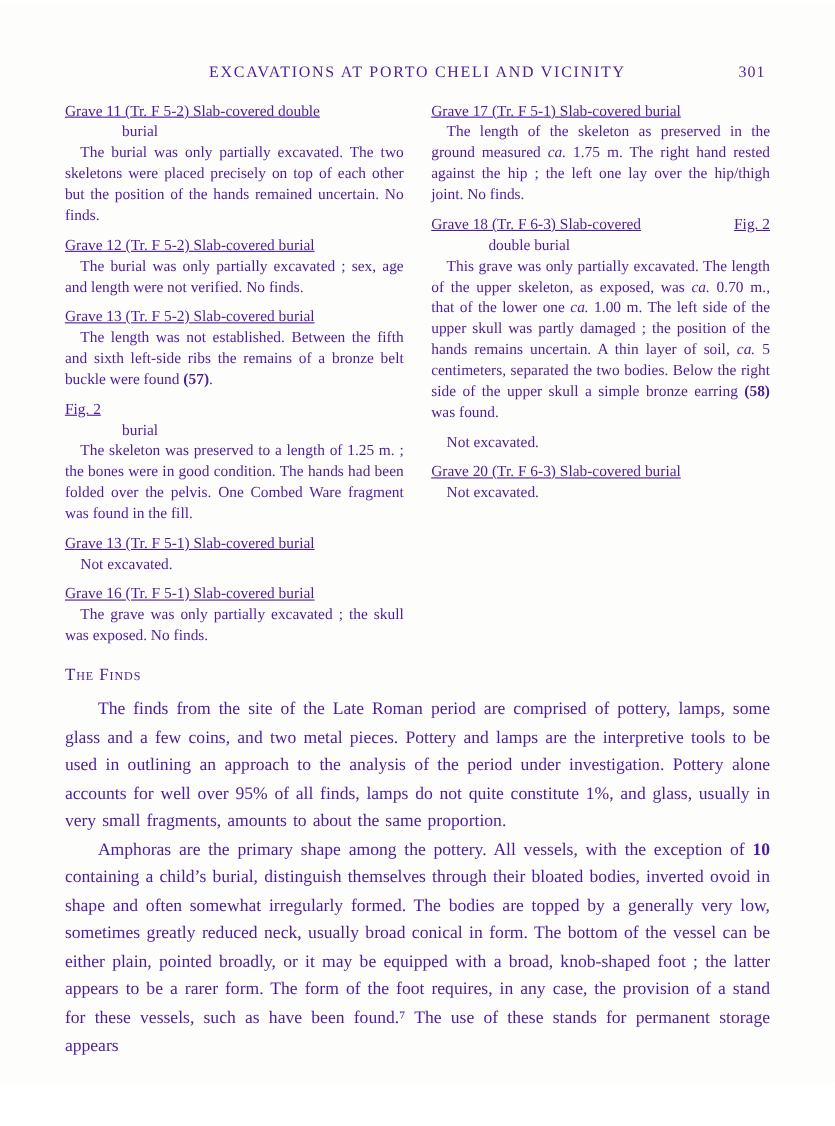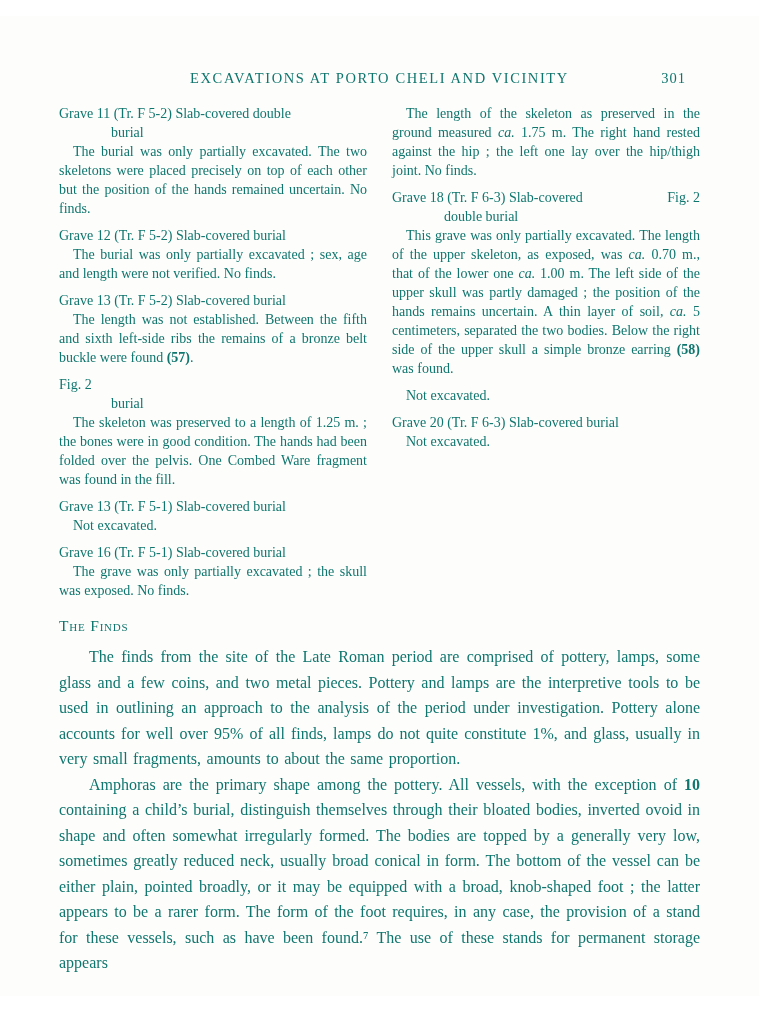--- a/index.html
+++ b/index.html
@@ -1,31 +1,31 @@
 <!DOCTYPE html>
 <html><head>
 <meta charset="utf-8">
 <style>
   * { box-sizing: border-box; }
   html, body { margin: 0; padding: 0; background: #ffffff; }
   .page {
-    width: 759px; height: 980px; margin: 16px auto;
-    background: #fdfdfb; color: #0f766e;
+    width: 759px; height: 980px; margin: 4px auto;
+    background: #fdfdfb; color: #4c1d95;
     font-family: "Liberation Serif", "DejaVu Serif", serif;
     padding: 54px 59px 0 59px; overflow: hidden;
   }
   
   .running-head { position: relative; height: 20px; font-size: 14.5px; }
   .rh-title { text-align: center; letter-spacing: 1.6px; }
-  .rh-page { position: absolute; right: 14px; top: 0; letter-spacing: 1px; }
+  .rh-page { position: absolute; right: 4px; top: 0; letter-spacing: 1px; }
   
   .columns { display: flex; gap: 25px; margin-top: 14px; font-size: 14px; line-height: 19px; }
   .col { width: 308px; }
   .grave + .grave { margin-top: 8px; }
-  .grave-head { display: flex; justify-content: space-between; }
+  .grave-head { display: flex; justify-content: space-between; text-decoration: underline; }
   .gh-fig { white-space: nowrap; }
   .grave-head2 { padding-left: 52px; }
   .grave-body { margin: 0; text-align: justify; text-indent: 14px; }
   
   .finds { margin-top: 17px; }
   .finds-heading {
     font-size: 15.5px; font-weight: normal; font-variant: small-caps;
     letter-spacing: 0.8px; margin: 0 0 9px 0;
   }
   .finds-para {
@@ -93,20 +93,23 @@
           <span class="gh-main">Grave 16 (Tr. F 5-1) Slab-covered burial</span>
         </div>
         <p class="grave-body">The grave was only partially excavated ; the skull was exposed. No finds.</p>
       </div>
 
     </div>
 
     <div class="col">
 
       <div class="grave">
+        <div class="grave-head">
+          <span class="gh-main">Grave 17 (Tr. F 5-1) Slab-covered burial</span>
+        </div>
         <p class="grave-body">The length of the skeleton as preserved in the ground measured <i>ca.</i> 1.75 m. The right hand rested against the hip ; the left one lay over the hip/thigh joint. No finds.</p>
       </div>
 
       <div class="grave">
         <div class="grave-head">
           <span class="gh-main">Grave 18 (Tr. F 6-3) Slab-covered</span>
           <span class="gh-fig">Fig. 2</span>
         </div>
         <div class="grave-head2">double burial</div>
         <p class="grave-body">This grave was only partially excavated. The length of the upper skeleton, as exposed, was <i>ca.</i> 0.70 m., that of the lower one <i>ca.</i> 1.00 m. The left side of the upper skull was partly damaged ; the position of the hands remains uncertain. A thin layer of soil, <i>ca.</i> 5 centimeters, separated the two bodies. Below the right side of the upper skull a simple bronze earring <b>(58)</b> was found.</p>

